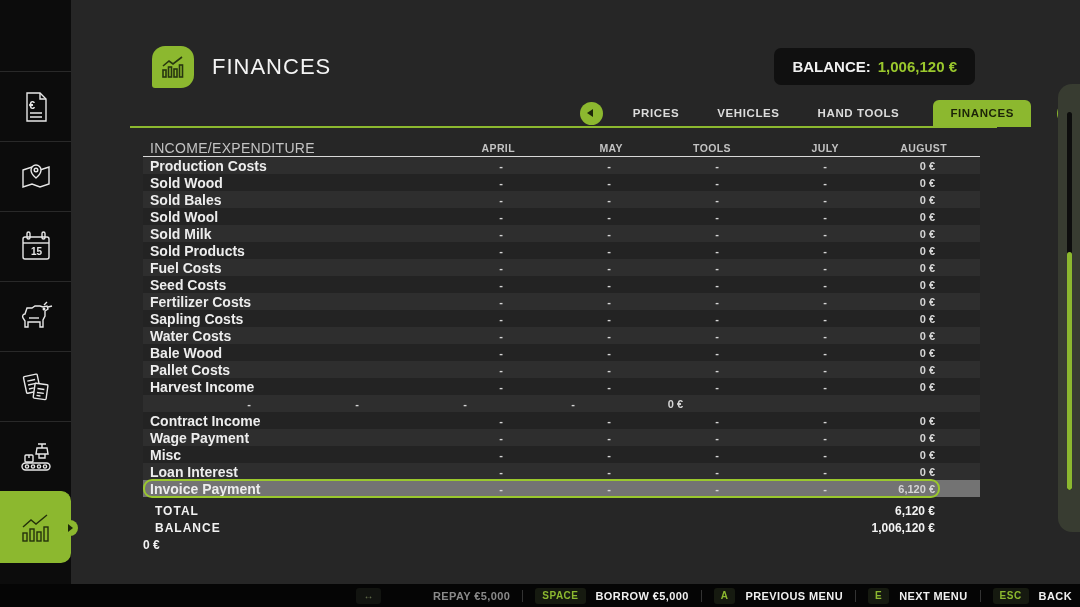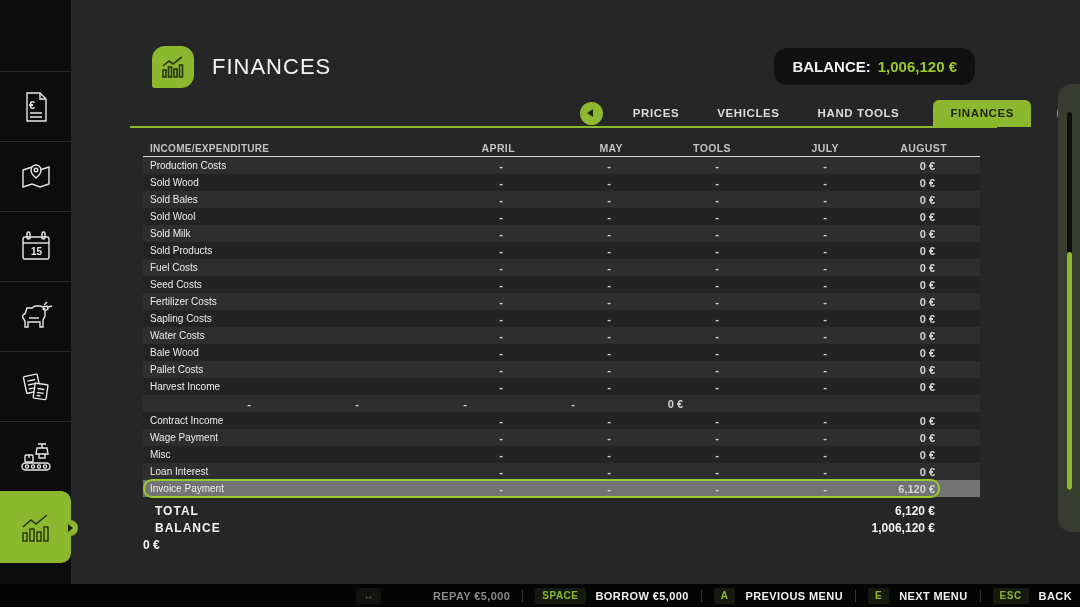--- a/index.html
+++ b/index.html
@@ -43,21 +43,21 @@
   .title-block { position:absolute; left:81px; top:46px; display:flex; align-items:center; }
   .title-icon {
     width:42px; height:42px; background:#8cb82f; border-radius:13px 13px 13px 3px;
     display:flex; align-items:center; justify-content:center;
   }
   .title-icon svg { width:28px; height:28px; stroke:#273610; fill:none; stroke-width:1.6; }
   .page-title { margin-left:18px; font-size:22px; letter-spacing:1px; color:#f4f4f4; }
 
   .balance-pill {
     position:absolute; right:105px; top:48px; height:37px; background:#101010;
-    border-radius:13px; display:flex; align-items:center; padding:0 18px;
+    border-radius:7px; display:flex; align-items:center; padding:0 18px;
     font-size:15px; font-weight:bold;
   }
   .balance-pill .lbl { color:#f0f0f0; margin-right:7px; }
   .balance-pill .val { color:#9ac82d; }
 
   
   .tabs-row {
     position:absolute; left:0; right:0; top:99px; height:28px;
     display:flex; align-items:center; justify-content:flex-end; gap:26px;
   }
@@ -81,28 +81,28 @@
     padding:7px 17px 8px 17px; margin-bottom:0;
   }
   .tabs-line { position:absolute; left:59px; width:867px; top:126px; height:2px; background:#8cb82f; }
 
   
   .fin-table { position:absolute; left:72px; top:140px; width:837px; }
   .thead {
     display:flex; align-items:center; height:17px; padding-right:33px;
     border-bottom:1px solid #d8d8d8;
   }
-  .thead .c-label { flex:1; font-size:10px; color:#c3c3c3; font-weight:bold; letter-spacing:0.3px; padding-left:7px; }
+  .thead .c-label { flex:1; font-size:14px; color:#c3c3c3; font-weight:normal; letter-spacing:0.3px; padding-left:7px; }
   .thead .c-month { width:108px; text-align:right; font-size:10.5px; color:#c3c3c3; font-weight:bold; letter-spacing:0.4px; }
   .tbody .row {
     display:flex; align-items:center; height:17px; padding-right:45px; position:relative;
   }
   .row.odd  { background:#2e2e2e; }
   .row.even { background:#232323; }
-  .row .c-label { flex:1; font-size:10px; font-weight:normal; color:#ededed; padding-left:7px; white-space:nowrap; }
+  .row .c-label { flex:1; font-size:14px; font-weight:bold; color:#ededed; padding-left:7px; white-space:nowrap; }
   .row .c-val { width:108px; text-align:right; font-size:11px; font-weight:bold; color:#d6d6d6; }
   .row.selected { background:#737373; }
   .row.selected:after {
     content:""; position:absolute; left:0; right:40px; top:-1px; bottom:-1px;
     border:2px solid #9ac82d; border-radius:9px; pointer-events:none;
   }
 
   .summary { position:absolute; left:72px; top:501px; width:837px; }
   .sum-row { display:flex; align-items:flex-end; height:17px; padding-right:45px; }
   .sum-row .s-label { flex:1; font-size:12px; font-weight:bold; letter-spacing:1px; color:#f2f2f2; padding-left:12px; }

